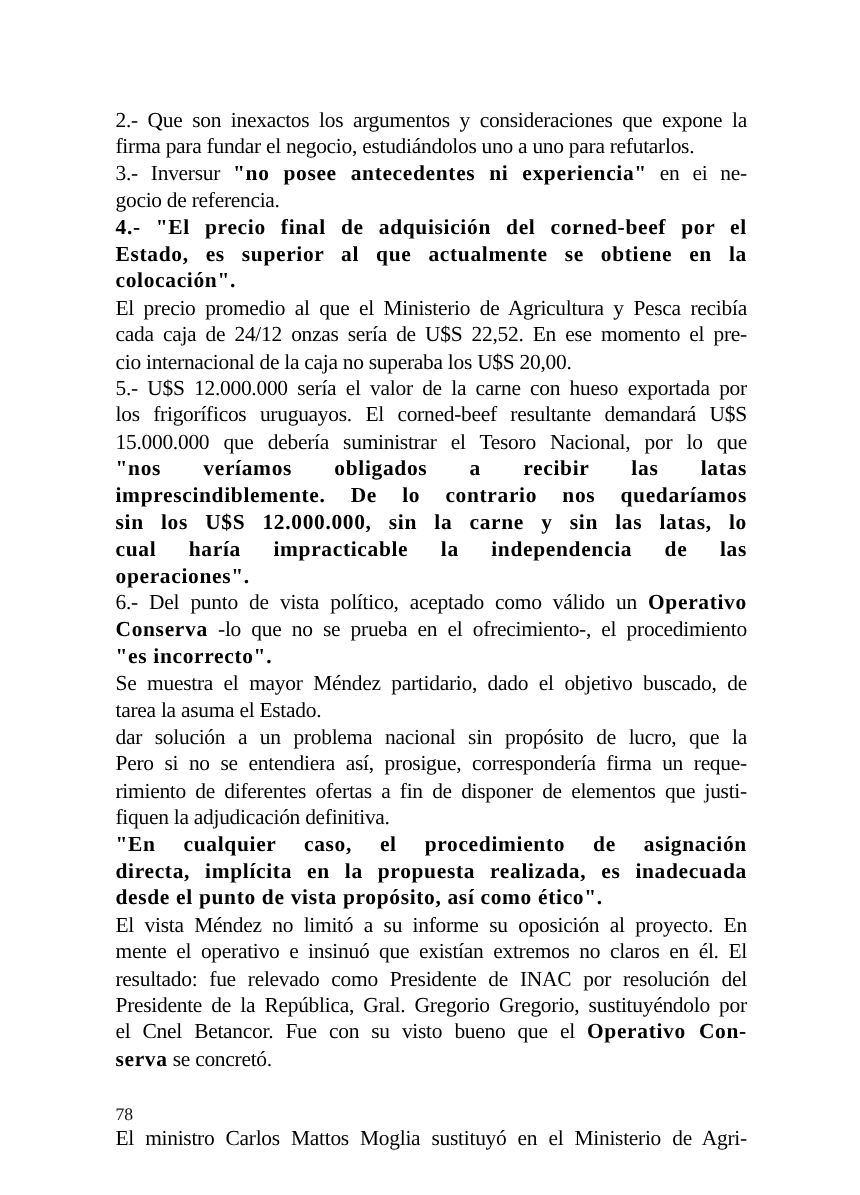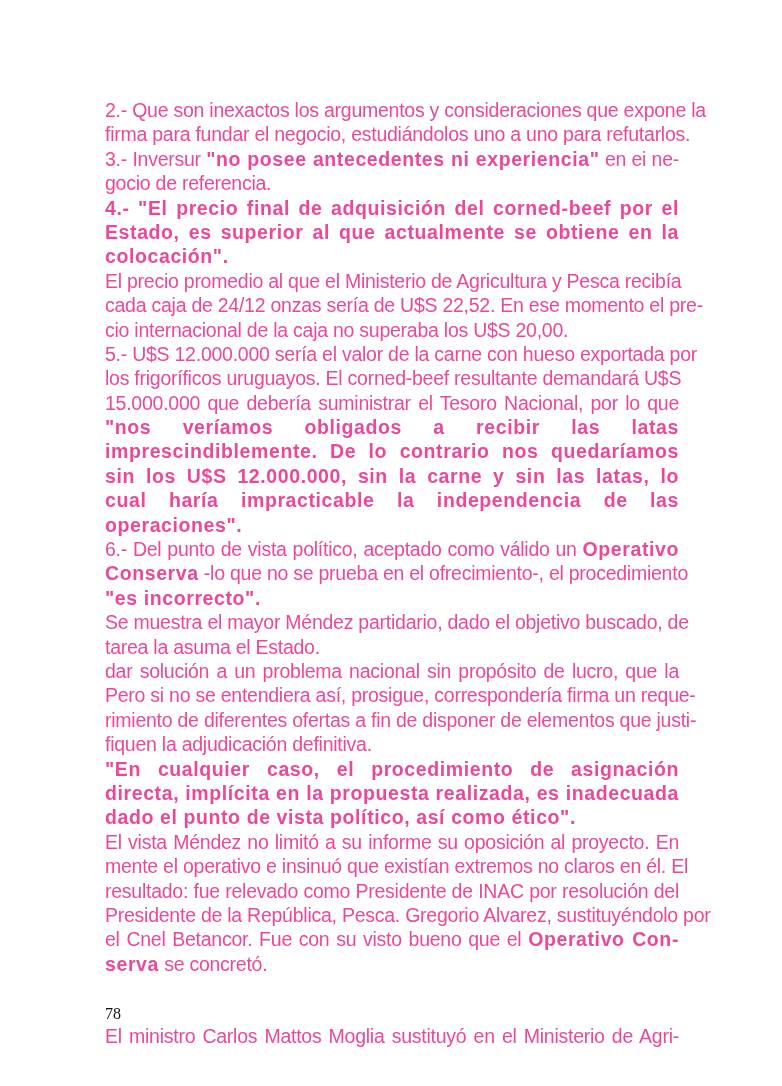--- a/index.html
+++ b/index.html
@@ -1,23 +1,23 @@
 <!DOCTYPE html>
 <html><head>
 <meta charset="utf-8">
 <style>
   html, body { margin: 0; padding: 0; background: #ffffff; }
   body { width: 782px; height: 1086px; position: relative; overflow: hidden; }
   .page { position: absolute; left: 105px; top: 98px; width: 574px; }
   .line {
-    font-family: Liberation Sans, sans-serif;
+    font-family: Liberation Serif, serif;
     font-size: 19.5px;
     line-height: 24.4px;
     height: 24.4px;
-    color: #ec4899;
+    color: #000000;
     white-space: nowrap;
     text-align: justify;
     text-align-last: justify;
     overflow: visible;
     letter-spacing: -0.25px;
   }
   .line.end { text-align-last: left; }
   .b { font-weight: bold; letter-spacing: 0.6px; }
   .gap { height: 48px; }
   .pagenum {
@@ -51,23 +51,23 @@
     <div class="line"><span class="b">Conserva</span><span> -lo que no se prueba en el ofrecimiento-, el procedimiento</span></div>
     <div class="line end"><span class="b">"es incorrecto".</span></div>
     <div class="line"><span>Se muestra el mayor Méndez partidario, dado el objetivo buscado, de</span></div>
     <div class="line end"><span>tarea la asuma el Estado.</span></div>
     <div class="line"><span>dar solución a un problema nacional sin propósito de lucro, que la</span></div>
     <div class="line"><span>Pero si no se entendiera así, prosigue, correspondería firma un reque-</span></div>
     <div class="line"><span>rimiento de diferentes ofertas a fin de disponer de elementos que justi-</span></div>
     <div class="line end"><span>fiquen la adjudicación definitiva.</span></div>
     <div class="line"><span class="b">"En cualquier caso, el procedimiento de asignación</span></div>
     <div class="line"><span class="b">directa, implícita en la propuesta realizada, es inadecuada</span></div>
-    <div class="line end"><span class="b">dado el punto de vista político, así como ético".</span></div>
+    <div class="line end"><span class="b">desde el punto de vista propósito, así como ético".</span></div>
     <div class="line"><span>El vista Méndez no limitó a su informe su oposición al proyecto. En</span></div>
     <div class="line"><span>mente el operativo e insinuó que existían extremos no claros en él. El</span></div>
     <div class="line"><span>resultado: fue relevado como Presidente de INAC por resolución del</span></div>
-    <div class="line"><span>Presidente de la República, Pesca. Gregorio Alvarez, sustituyéndolo por</span></div>
+    <div class="line"><span>Presidente de la República, Gral. Gregorio Gregorio, sustituyéndolo por</span></div>
     <div class="line"><span>el Cnel Betancor. Fue con su visto bueno que el </span><span class="b">Operativo Con-</span></div>
     <div class="line end"><span class="b">serva</span><span> se concretó.</span></div>
     <div class="gap"></div>
     <div class="line"><span>El ministro Carlos Mattos Moglia sustituyó en el Ministerio de Agri-</span></div>
   </div>
 <div class="pagenum">78</div>
 
 </body></html>

